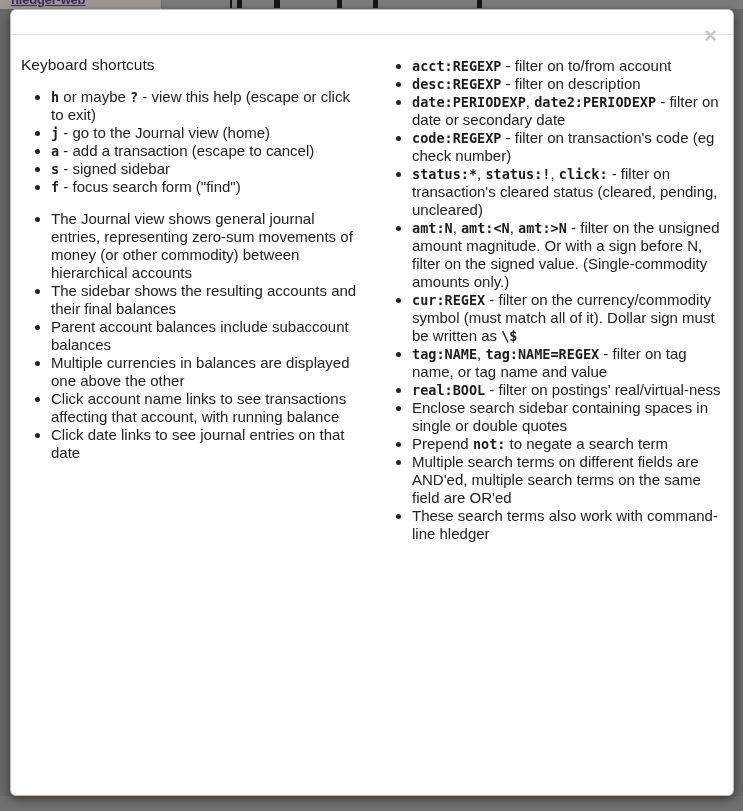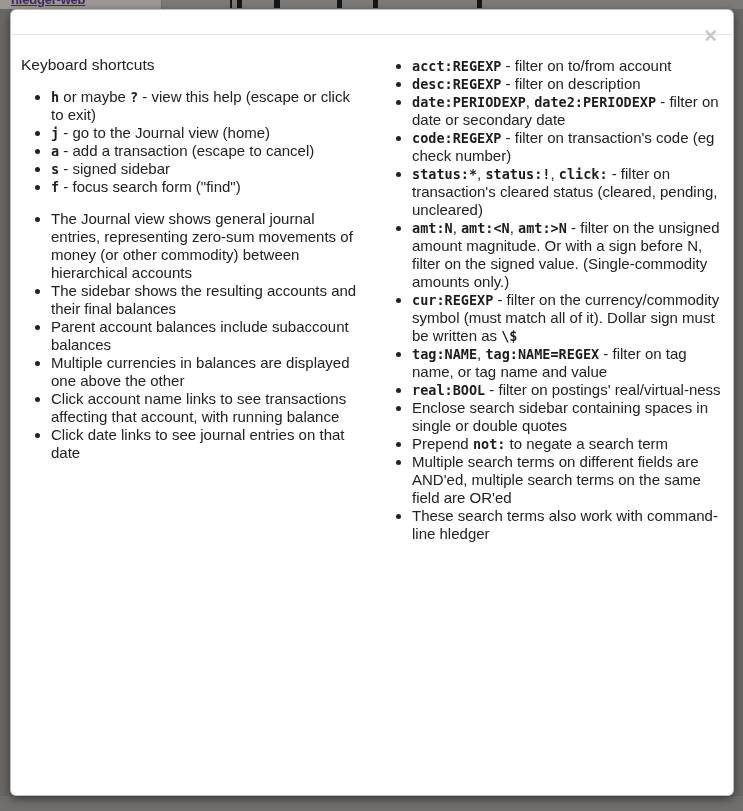--- a/index.html
+++ b/index.html
@@ -181,21 +181,21 @@
         </ul>
       </div>
     <div class="help-col">
         <ul>
           <li><code>acct:REGEXP</code><span> - filter on to/from account</span></li>
           <li><code>desc:REGEXP</code><span> - filter on description</span></li>
           <li><code>date:PERIODEXP</code><span>, </span><code>date2:PERIODEXP</code><span> - filter on date or secondary date</span></li>
           <li><code>code:REGEXP</code><span> - filter on transaction's code (eg check number)</span></li>
           <li><code>status:*</code><span>, </span><code>status:!</code><span>, </span><code>click:</code><span> - filter on transaction's cleared status (cleared, pending, uncleared)</span></li>
           <li><code>amt:N</code><span>, </span><code>amt:&lt;N</code><span>, </span><code>amt:&gt;N</code><span> - filter on the unsigned amount magnitude. Or with a sign before N, filter on the signed value. (Single-commodity amounts only.)</span></li>
-          <li><code>cur:REGEXP</code><span> - filter on the currency/commodity symbol (must match all of it). Dollar sign must be written as </span><code>\$</code></li>
+          <li><code>cur:REGEX</code><span> - filter on the currency/commodity symbol (must match all of it). Dollar sign must be written as </span><code>\$</code></li>
           <li><code>tag:NAME</code><span>, </span><code>tag:NAME=REGEX</code><span> - filter on tag name, or tag name and value</span></li>
           <li><code>real:BOOL</code><span> - filter on postings' real/virtual-ness</span></li>
           <li><span>Enclose search sidebar containing spaces in single or double quotes</span></li>
           <li><span>Prepend </span><code>not:</code><span> to negate a search term</span></li>
           <li><span>Multiple search terms on different fields are AND'ed, multiple search terms on the same field are OR'ed</span></li>
           <li><span>These search terms also work with command-line hledger</span></li>
         </ul>
       </div>
   </div>
 </div>

